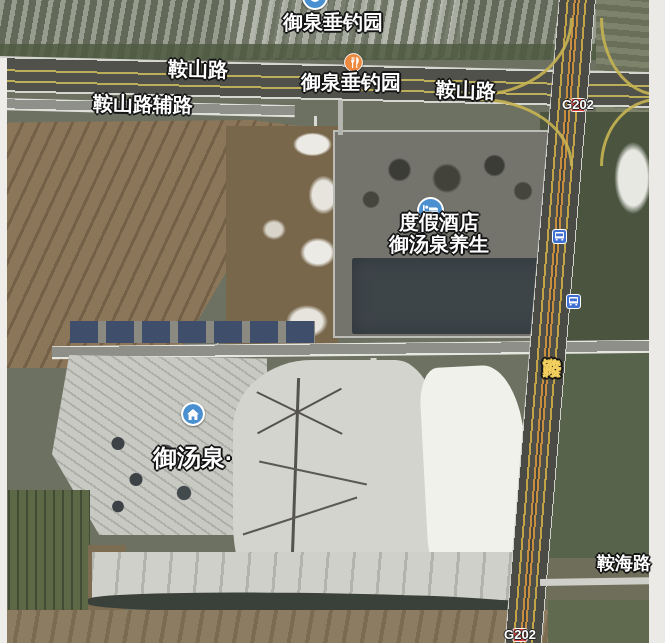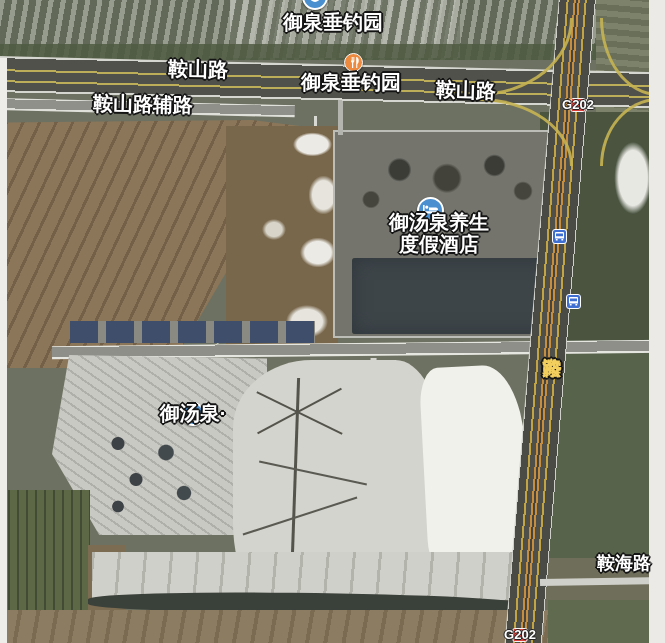--- a/index.html
+++ b/index.html
@@ -176,22 +176,22 @@
     <span class="bg"></span>
     <span class="tx">G202</span>
   </div>
 
   <div class="poi-circle" style="left:417px;top:197px;width:27px;height:27px;background:#4a8fd0;">
     <svg width="15" height="11" viewBox="0 0 15 11">
       <path fill="#fff" d="M0 0h1.6v6.2H15V10h-1.6V8.4H1.6V10H0V0zm2.2 2.2a1.6 1.6 0 1 1 3.2 0 1.6 1.6 0 0 1-3.2 0zM6 5.4V2.6h7A2 2 0 0 1 15 4.6v.8H6z"></path>
     </svg>
   </div>
   <div class="lbl" style="left:383px;top:211px;font-size:20px;text-align:center;width:112px;line-height:22px;">
+    <div>度假酒店</div>
     <div>御汤泉养生</div>
-    <div>度假酒店</div>
   </div>
 
   <div class="abs" style="left:552px;top:229px;width:15px;height:15px;background:#3f6fd1;border:1px solid #fff;border-radius:3px;
               display:flex;align-items:center;justify-content:center;z-index:29;">
     <svg width="9" height="9" viewBox="0 0 9 9">
       <path fill="#fff" d="M1 0h7a1 1 0 0 1 1 1v5.5H0V1a1 1 0 0 1 1-1zM1 1.5v2.8h7V1.5H1zM.8 7h1.8v1.4H.8zM6.4 7h1.8v1.4H6.4z"></path>
     </svg>
   </div>
   <div class="abs" style="left:566px;top:294px;width:15px;height:15px;background:#3f6fd1;border:1px solid #fff;border-radius:3px;
               display:flex;align-items:center;justify-content:center;z-index:29;">
@@ -200,21 +200,21 @@
     </svg>
   </div>
 
   <div class="lbl lbl-y vert" style="left:541px;top:342px;font-size:19px;">鞍海路</div>
 
   <div class="poi-circle" style="left:181px;top:402px;width:24px;height:24px;background:#4a8fd0;">
     <svg width="12" height="11" viewBox="0 0 12 11">
       <path fill="#fff" d="M6 0l6 5.2H10.4V11H7.4V7.4H4.6V11H1.6V5.2H0z"></path>
     </svg>
   </div>
-  <div class="lbl" style="left:147px;top:402px;font-size:20px;text-align:center;width:92px;line-height:23px;">
+  <div class="lbl" style="left:147px;top:446px;font-size:24px;text-align:center;width:92px;line-height:23px;">
     <div>御汤泉·</div>
   </div>
 
   <div class="lbl" style="left:597px;top:554px;font-size:18px;">鞍海路</div>
 
   <div class="badge" style="left:498px;top:627px;width:44px;height:16px;">
     <span class="bg"></span>
     <span class="tx">G202</span>
   </div>
 

